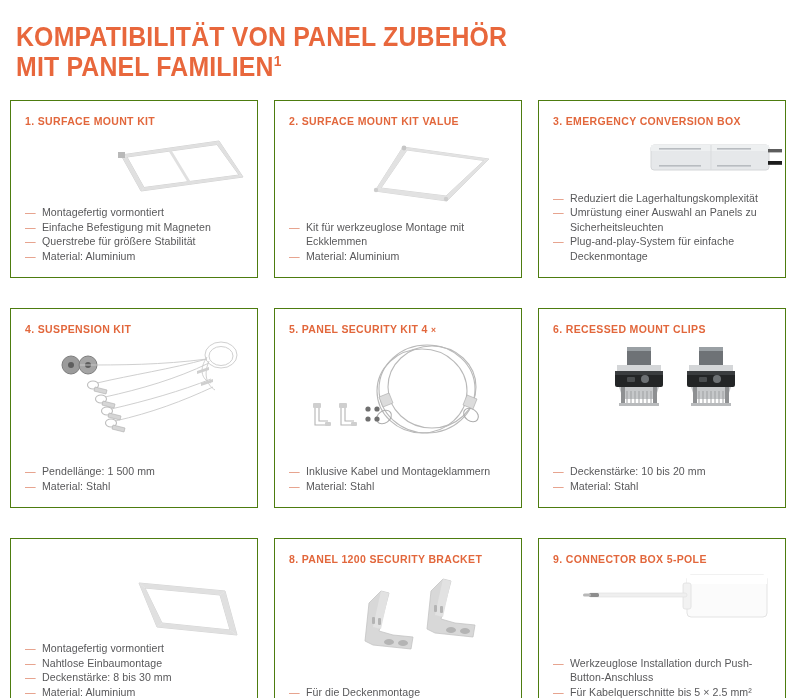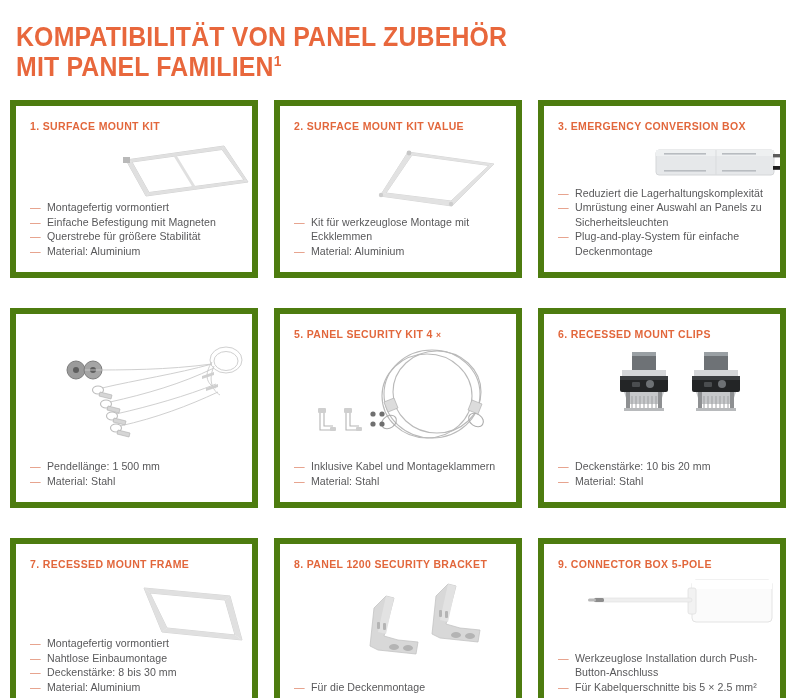--- a/index.html
+++ b/index.html
@@ -50,21 +50,21 @@
     width: 780px;
     display: grid;
     grid-template-columns: 248px 248px 248px;
     grid-template-rows: 178px 200px 176px;
     column-gap: 16px;
     row-gap: 30px;
   }
   .card {
     position: relative;
     box-sizing: border-box;
-    border: 6px solid #4d7c0f;
+    border: 1px solid #4d7c0f;
     background: #ffffff;
     padding: 4px;
     overflow: hidden;
   }
   .card-title {
     position: absolute;
     left: 14px;
     top: 14px;
     right: 8px;
     color: #e2673c;
@@ -192,20 +192,21 @@
         </svg>
       </div>
       <ul class="bullets">
         <li>Reduziert die Lagerhaltungskomplexität</li>
         <li>Umrüstung einer Auswahl an Panels zu Sicherheitsleuchten</li>
         <li>Plug-and-play-System für einfache Deckenmontage</li>
       </ul>
     </div>
 
     <div class="card">
+      <div class="card-title"><span>4.</span>&nbsp;<span>SUSPENSION KIT</span></div>
       <div class="art" style="top:26px;height:110px;">
         <svg width="248" height="110" viewBox="0 0 248 110">
           <g fill="none" stroke="#c9c9c9" stroke-width="0.9">
             <ellipse cx="210" cy="20" rx="16" ry="13"></ellipse>
             <ellipse cx="210" cy="21" rx="12" ry="9.5"></ellipse>
             <path d="M196 24 C160 34 120 40 86 48"></path>
             <path d="M198 28 C165 44 130 54 94 62"></path>
             <path d="M200 44 C170 56 135 66 100 74"></path>
             <path d="M202 52 C172 66 140 78 104 86"></path>
             <path d="M196 22 C188 34 190 44 200 48"></path>
@@ -347,21 +348,20 @@
           </g>
         </svg>
       </div>
       <ul class="bullets">
         <li>Deckenstärke: 10 bis 20 mm</li>
         <li>Material: Stahl</li>
       </ul>
     </div>
 
     <div class="card">
-      <div class="card-title"><span>7.</span>&nbsp;<span>RECESSED MOUNT FRAME</span></div>
       <div class="art" style="top:28px;height:76px;">
         <svg width="248" height="76" viewBox="0 0 248 76">
           <g fill="none" stroke="#d5d5d5" stroke-width="1">
             <polygon points="128,16 214,24 226,68 146,60" fill="#fafafa"></polygon>
             <polygon points="134,21 209,28 219,63 151,56" fill="#ffffff"></polygon>
           </g>
           <g fill="#e0e0e0">
             <polygon points="128,16 214,24 209,28 134,21"></polygon>
             <polygon points="214,24 226,68 219,63 209,28"></polygon>
             <polygon points="146,60 226,68 219,63 151,56"></polygon>

